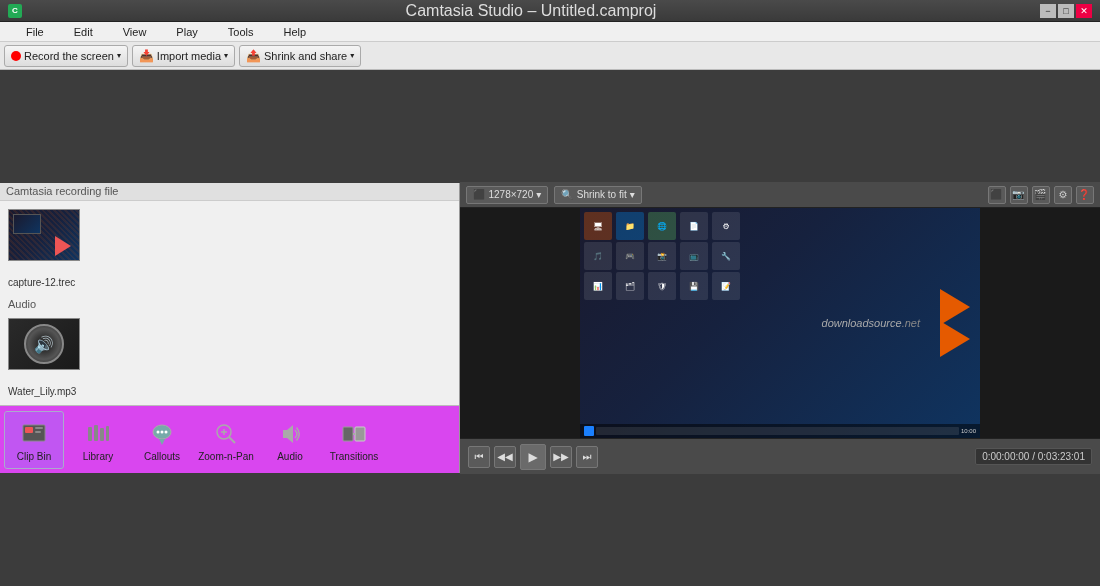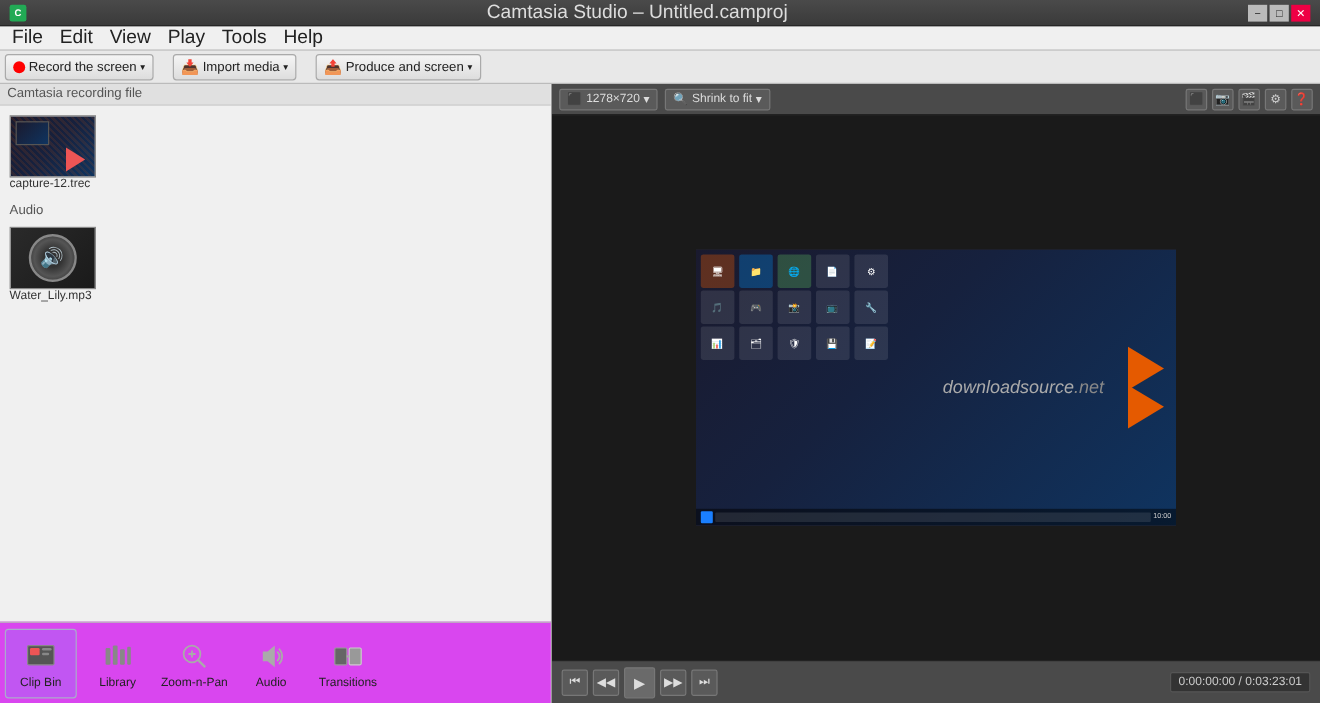--- a/index.html
+++ b/index.html
@@ -30,50 +30,51 @@
     #menubar {
       height: 20px;
       background: #f0f0f0;
       display: flex;
       align-items: center;
       padding: 0 4px;
       gap: 2px;
       color: #222;
       border-bottom: 1px solid #ccc;
     }
-    #menubar span { padding: 2px 6px; font-size: 16px; cursor: pointer; }
+    #menubar span { padding: 2px 6px; font-size: 11px; cursor: pointer; margin-left: 16px; }
 
     
     #toolbar {
       height: 28px;
       background: #e8e8e8;
       display: flex;
       align-items: center;
       padding: 0 4px;
-      gap: 16px;
+      gap: 4px;
       border-bottom: 1px solid #bbb;
       color: #222;
     }
     .toolbar-btn {
       display: flex; align-items: center; gap: 3px;
       padding: 2px 6px; height: 22px;
       background: linear-gradient(to bottom, #f5f5f5, #ddd);
       border: 1px solid #aaa;
       border-radius: 3px;
       cursor: pointer;
       font-size: 11px;
       color: #222;
     }
     .toolbar-btn .icon-red-circle { width: 10px; height: 10px; background: red; border-radius: 50%; }
     .toolbar-btn .arrow { font-size: 8px; }
 
     
     #main {
       display: flex;
       height: calc(586px - 22px - 20px - 28px);
+      align-items: center;
     }
 
     
     #left-panel {
       width: 460px;
       display: flex;
       flex-direction: column;
       background: #f5f5f5;
       border-right: 1px solid #999;
     }
@@ -99,21 +100,21 @@
       display: flex;
       flex-direction: column;
       gap: 4px;
     }
     .section-sub { font-size: 11px; color: #555; margin: 6px 0 4px 0; }
 
     .media-item {
       display: flex;
       flex-direction: column;
       align-items: flex-start;
-      gap: 0;
+      gap: 16px;
     }
 
     .media-thumb {
       width: 72px;
       height: 52px;
       background: #222;
       border: 1px solid #888;
       display: flex;
       align-items: center;
       justify-content: center;
@@ -387,21 +388,21 @@
     <span>Record the screen</span>
     <span class="arrow">▾</span>
   </div>
   <div class="toolbar-btn">
     <span style="font-size:12px;color:#4a4;">📥</span>
     <span>Import media</span>
     <span class="arrow">▾</span>
   </div>
   <div class="toolbar-btn">
     <span style="font-size:12px;color:#55a;">📤</span>
-    <span>Produce and screen</span>
+    <span>Shrink and share</span>
     <span class="arrow">▾</span>
   </div>
 </div>
 
 <div id="main">
 
   <div id="left-panel">
     <div id="clip-bin">
       <div id="clip-bin-header">
         <span>Camtasia recording file</span>
@@ -440,20 +441,32 @@
       <div class="tool-btn">
         <div class="tool-icon">
           <svg width="26" height="26" viewBox="0 0 26 26">
             <rect x="3" y="6" width="4" height="14" rx="1" fill="#888"></rect>
             <rect x="9" y="4" width="4" height="16" rx="1" fill="#888"></rect>
             <rect x="15" y="7" width="4" height="13" rx="1" fill="#888"></rect>
             <rect x="21" y="5" width="3" height="15" rx="1" fill="#888"></rect>
           </svg>
         </div>
         <span>Library</span>
+      </div>
+      <div class="tool-btn">
+        <div class="tool-icon">
+          <svg width="26" height="26" viewBox="0 0 26 26">
+            <ellipse cx="13" cy="11" rx="9" ry="7" fill="#7aa" stroke="#aaa" stroke-width="1"></ellipse>
+            <polygon points="10,18 13,24 16,18" fill="#7aa"></polygon>
+            <circle cx="9" cy="11" r="1.5" fill="#fff"></circle>
+            <circle cx="13" cy="11" r="1.5" fill="#fff"></circle>
+            <circle cx="17" cy="11" r="1.5" fill="#fff"></circle>
+          </svg>
+        </div>
+        <span>Callouts</span>
       </div>
       <div class="tool-btn">
         <div class="tool-icon">
           <svg width="26" height="26" viewBox="0 0 26 26">
             <circle cx="11" cy="11" r="7" fill="none" stroke="#aaa" stroke-width="1.5"></circle>
             <line x1="16" y1="16" x2="22" y2="22" stroke="#aaa" stroke-width="2"></line>
             <line x1="8" y1="11" x2="14" y2="11" stroke="#aaa" stroke-width="1.5"></line>
             <line x1="11" y1="8" x2="11" y2="14" stroke="#aaa" stroke-width="1.5"></line>
           </svg>
         </div>
@@ -518,21 +531,21 @@
             <div class="desktop-icon">📸</div>
             <div class="desktop-icon">📺</div>
             <div class="desktop-icon">🔧</div>
             <div class="desktop-icon">📊</div>
             <div class="desktop-icon">🗂</div>
             <div class="desktop-icon">🛡</div>
             <div class="desktop-icon">💾</div>
             <div class="desktop-icon">📝</div>
           </div>
 
-          <div style="position:absolute;right:60px;top:50%;transform:translateY(-50%);color:#aaaaaa;font-size:15px;font-style:italic;margin-left:14px;">
+          <div style="position:absolute;right:60px;top:50%;transform:translateY(-50%);color:#aaaaaa;font-size:11px;font-style:italic;margin-left:14px;">
             <span>downloadsource</span><span style="color:#888;">.net</span>
           </div>
           <div class="brand-arrows">
             <div class="brand-arrow"></div>
             <div class="brand-arrow" style="margin-top:-6px;"></div>
           </div>
 
           <div style="position:absolute;bottom:0;left:0;right:0;height:14px;background:rgba(0,0,0,0.5);display:flex;align-items:center;padding:0 4px;gap:2px;">
             <div style="width:10px;height:10px;background:#1a7fff;border-radius:1px;"></div>
             <div style="flex:1;height:8px;background:rgba(255,255,255,0.1);border-radius:1px;"></div>

